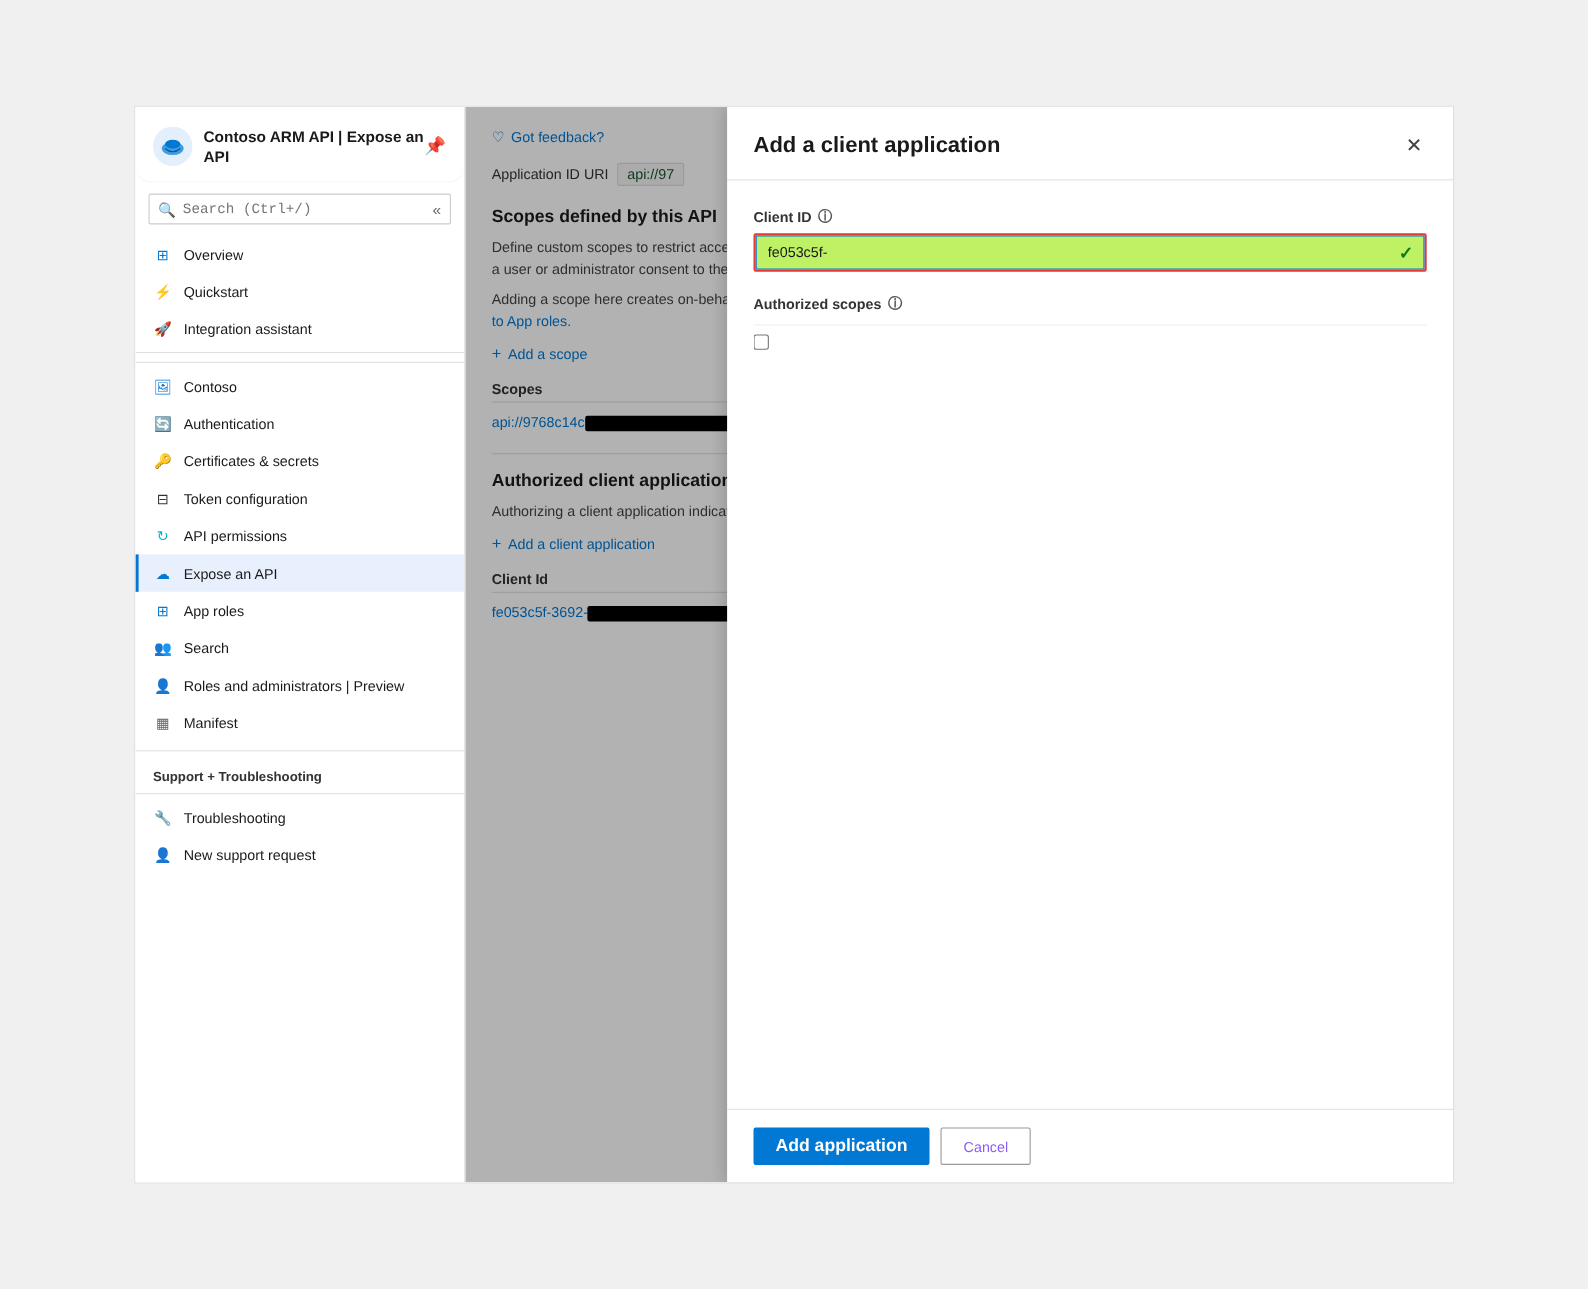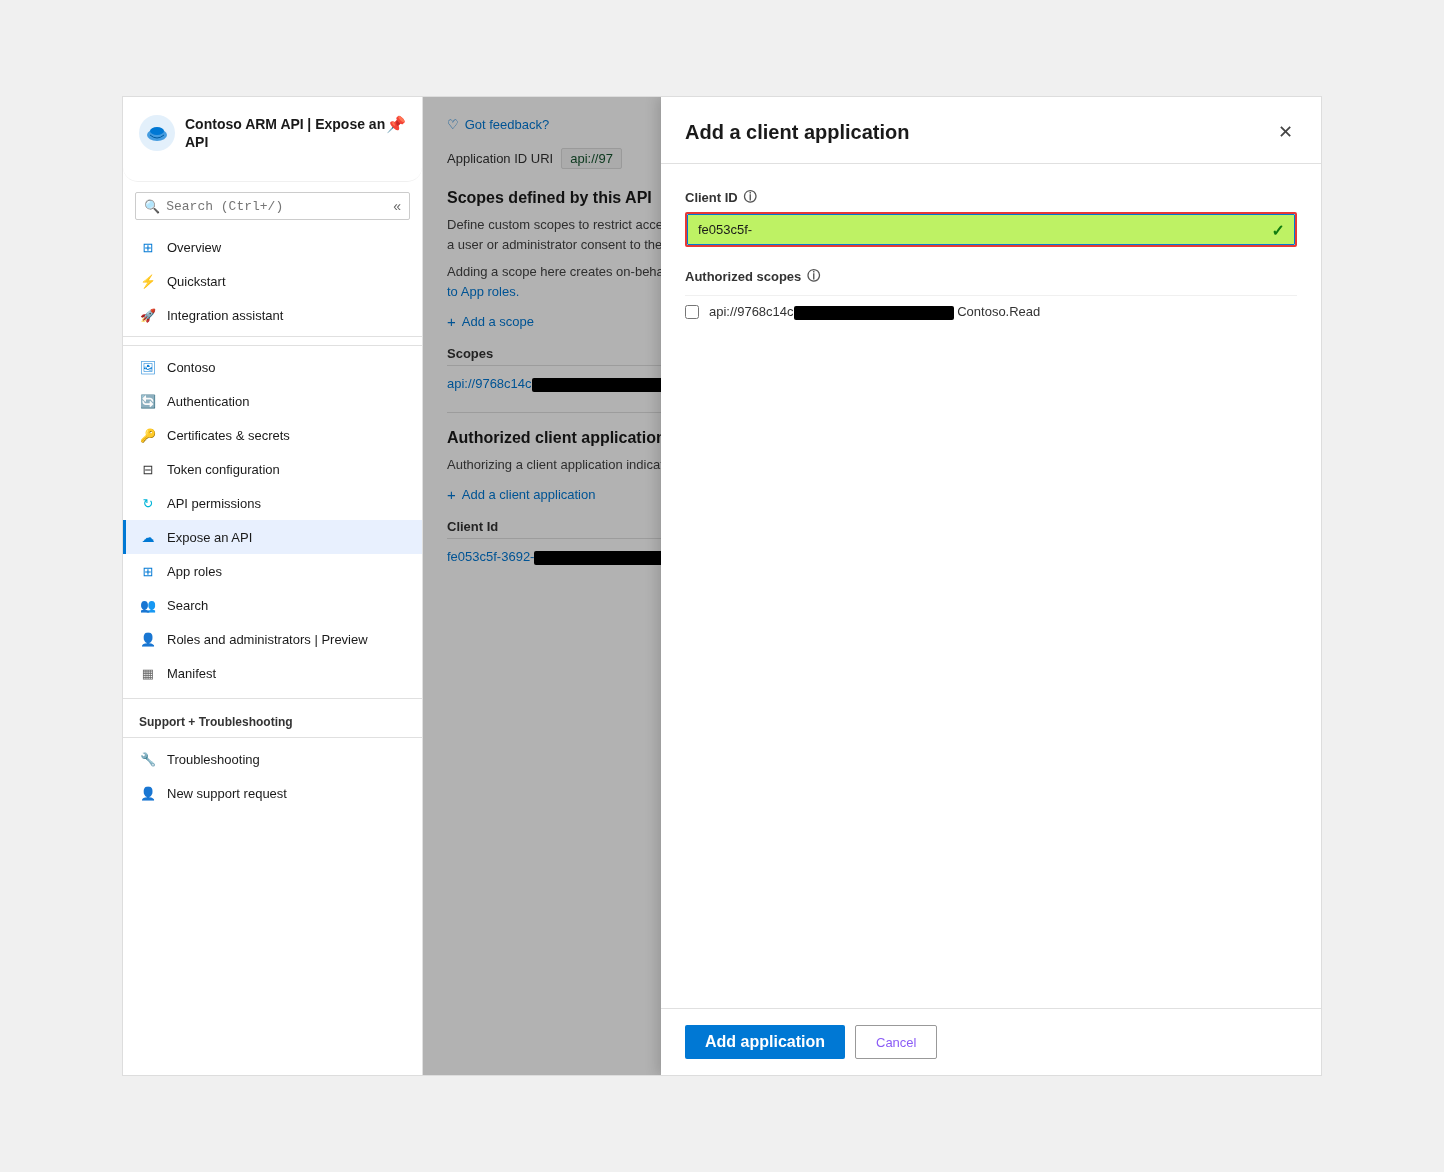--- a/index.html
+++ b/index.html
@@ -27,21 +27,22 @@
       width: 300px;
       min-width: 300px;
       background: #fff;
       border-right: 1px solid #e0e0e0;
       display: flex;
       flex-direction: column;
       overflow-y: auto;
     }
     .sidebar-header {
       display: flex;
-      padding: 18px 16px 30px 16px;
+      align-items: center;
+      padding: 18px 16px 14px 16px;
       border-bottom: 1px solid #f0f0f0;
       border-radius: 15px;
     }
     .app-icon {
       width: 36px;
       height: 36px;
       margin-right: 10px;
       flex-shrink: 0;
     }
     .app-title {
@@ -548,24 +549,20 @@
           </div>
         </div>
 
         <div class="field-group">
           <div class="scopes-label">
             <span>Authorized scopes</span>
             <span class="info-icon">ⓘ</span>
           </div>
           <div class="scope-checkbox-row">
             <input type="checkbox" style="">
-            <div class="scope-text">
-              <span>api://9768c14c</span><span class="redacted" style="width:160px;"></span>
-              <span class="scope-suffix">Contoso.Read</span>
-            </div>
           </div>
         </div>
       </div>
 
       <div class="dialog-footer">
         <button class="btn-primary">Add application</button>
         <button class="btn-secondary">Cancel</button>
       </div>
     </div>
   </div>

